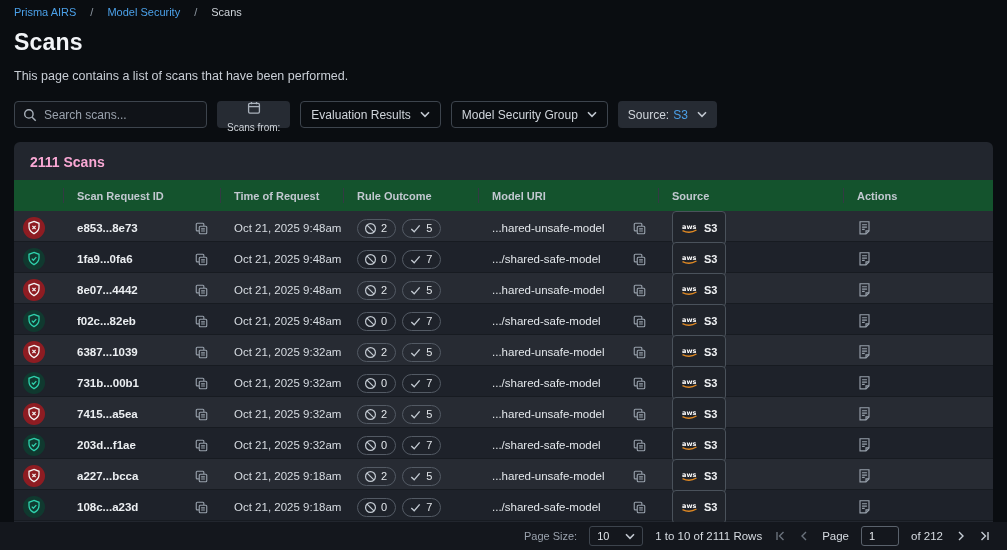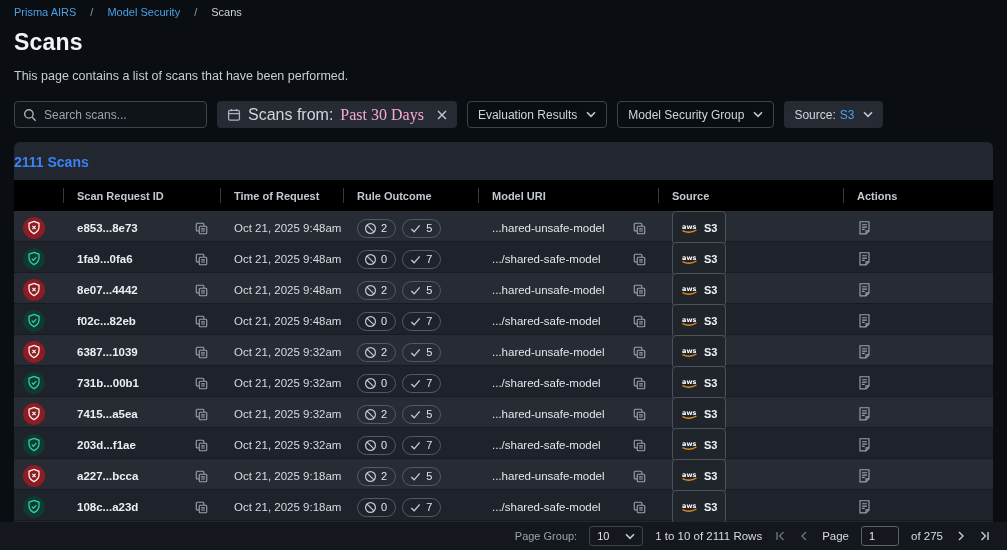--- a/index.html
+++ b/index.html
@@ -23,39 +23,39 @@
     width:193px; height:27px; border:1px solid #3d444d; border-radius:4px;
     background:#101318; display:flex; align-items:center; padding:0 8px; gap:7px;
   }
   .searchbox input {
     background:transparent; border:none; outline:none; color:#dfe3e8;
     font-size:12px; width:100%; font-family:"Liberation Sans", sans-serif;
   }
   .searchbox input::placeholder { color:#9aa2ad; }
   .chip {
     height:27px; background:#262b33; border-radius:4px; display:flex; align-items:center;
-    padding:0 10px; gap:7px; font-size:16px; color:#d0d5db; cursor:pointer;
+    padding:0 10px; gap:7px; font-size:10px; color:#d0d5db; cursor:pointer;flex-direction:column;
   }
   .chip .chip-value { color:#f9a8d4;font-family:Liberation Serif, serif; }
   .chip .x { display:flex; margin-left:6px; }
   .dd {
     height:27px; border:1px solid #3d444d; border-radius:4px; display:flex; align-items:center;
     padding:0 10px; gap:9px; font-size:12px; color:#d0d5db; cursor:pointer; background:transparent;
   }
   .dd.filled { background:#262b33; border:none; }
   .dd .dd-value { color:#4ba0e8; margin-left:-5px; }
 
   
   .panel {
     position:absolute; top:142px; left:14px; right:14px; bottom:28px;
     background:#22262e; border-radius:6px 6px 0 0; overflow:hidden;
   }
-  .panel-title { padding:12px 0 10px; font-size:14px; font-weight:bold; color:#3b82f6; }
+  .panel-title { padding:12px 16px 10px; font-size:14px; font-weight:bold; color:#f9a8d4; }
   .grid-row { display:grid; grid-template-columns:49px 157px 123px 135px 180px 185px 1fr; align-items:center; }
-  .thead { background:#000000; height:31px; }
+  .thead { background:#14532d; height:31px; }
   .thead .hcell {
     font-size:11px; font-weight:bold; color:#c2c8d0; padding-left:14px; height:100%;
     display:flex; align-items:center; position:relative;
   }
   .thead .hcell:not(:first-child)::before {
     content:""; position:absolute; left:0; top:8px; bottom:8px; width:1px; background:#333a43;
   }
   .tbody .row { height:31px; border-bottom:1px solid #171b21; cursor:pointer; }
   .tbody .row.odd  { background:#272b33; }
   .tbody .row.even { background:#1e222a; }
@@ -868,42 +868,42 @@
               <path d="M12.8 11.6 H9.6 V14.8"></path>
               <path d="M5.4 5 H10.6 M5.4 7.5 H10.6 M5.4 10 H8.2"></path>
             </svg>
       </span>
     </div>
   </div>
 </div>
 </div>
 
 <div class="footer">
-  <span class="muted">Page Group:</span>
+  <span class="muted">Page Size:</span>
   <span class="psize">
     <span>10</span>
     <svg width="10" height="7" viewBox="0 0 10 7" fill="none" stroke="#c2c8d0" stroke-width="1.6">
         <path d="M1 1.3 L5 5.3 L9 1.3"></path>
       </svg>
   </span>
   <span>1 to 10 of 2111 Rows</span>
   <span class="pbtn disabled">
     <svg width="12" height="12" viewBox="0 0 12 12" fill="none" stroke="#6a727c" stroke-width="1.4">
         <path d="M3 2 V10"></path>
         <path d="M9.5 2 L5.5 6 L9.5 10"></path>
       </svg>
   </span>
   <span class="pbtn disabled">
     <svg width="12" height="12" viewBox="0 0 12 12" fill="none" stroke="#6a727c" stroke-width="1.4">
         <path d="M8 2 L4 6 L8 10"></path>
       </svg>
   </span>
   <span>Page</span>
   <input class="page-input" value="1" style="">
-  <span>of 275</span>
+  <span>of 212</span>
   <span class="pbtn">
     <svg width="12" height="12" viewBox="0 0 12 12" fill="none" stroke="#c6cdd5" stroke-width="1.4">
         <path d="M4 2 L8 6 L4 10"></path>
       </svg>
   </span>
   <span class="pbtn">
     <svg width="12" height="12" viewBox="0 0 12 12" fill="none" stroke="#c6cdd5" stroke-width="1.4">
         <path d="M2.5 2 L6.5 6 L2.5 10"></path>
         <path d="M9 2 V10"></path>
       </svg>

